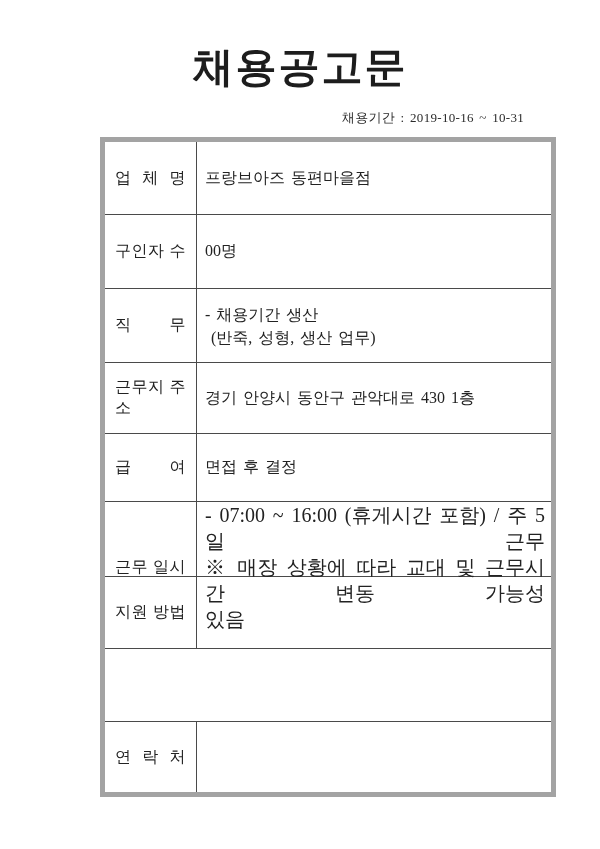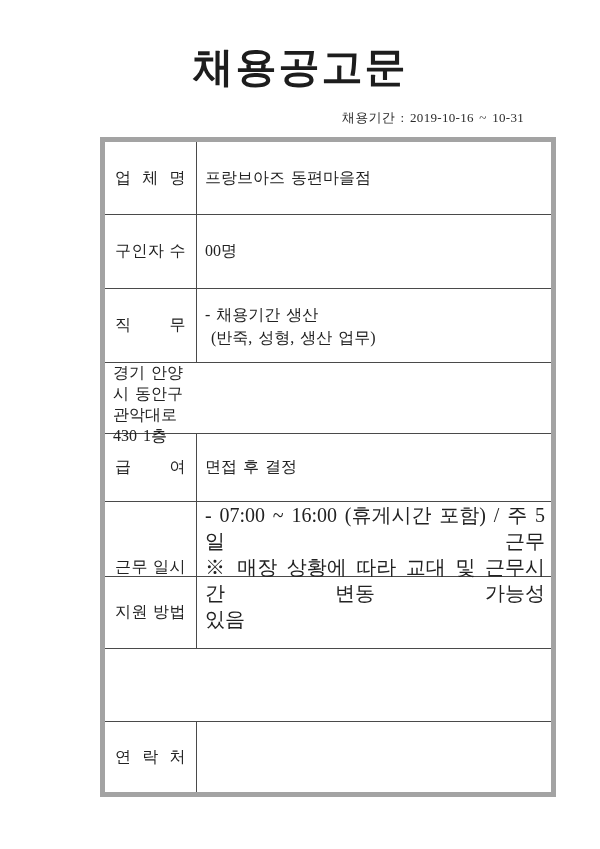--- a/index.html
+++ b/index.html
@@ -126,20 +126,23 @@
       </div>
       <div class="cell cell-value">
         <div class="vstack">
           <span class="vline">- 채용기간 생산</span>
           <span class="vline"> (반죽, 성형, 생산 업무)</span>
         </div>
       </div>
     </div>
 
     <div class="trow">
+      <div class="cell cell-label">
+        <span class="label-text">근무지 주소</span>
+      </div>
       <div class="cell cell-value">
         <span>경기 안양시 동안구 관악대로 430 1층</span>
       </div>
     </div>
 
     <div class="trow">
       <div class="cell cell-label">
         <span class="label-text">급 여</span>
       </div>
       <div class="cell cell-value">

